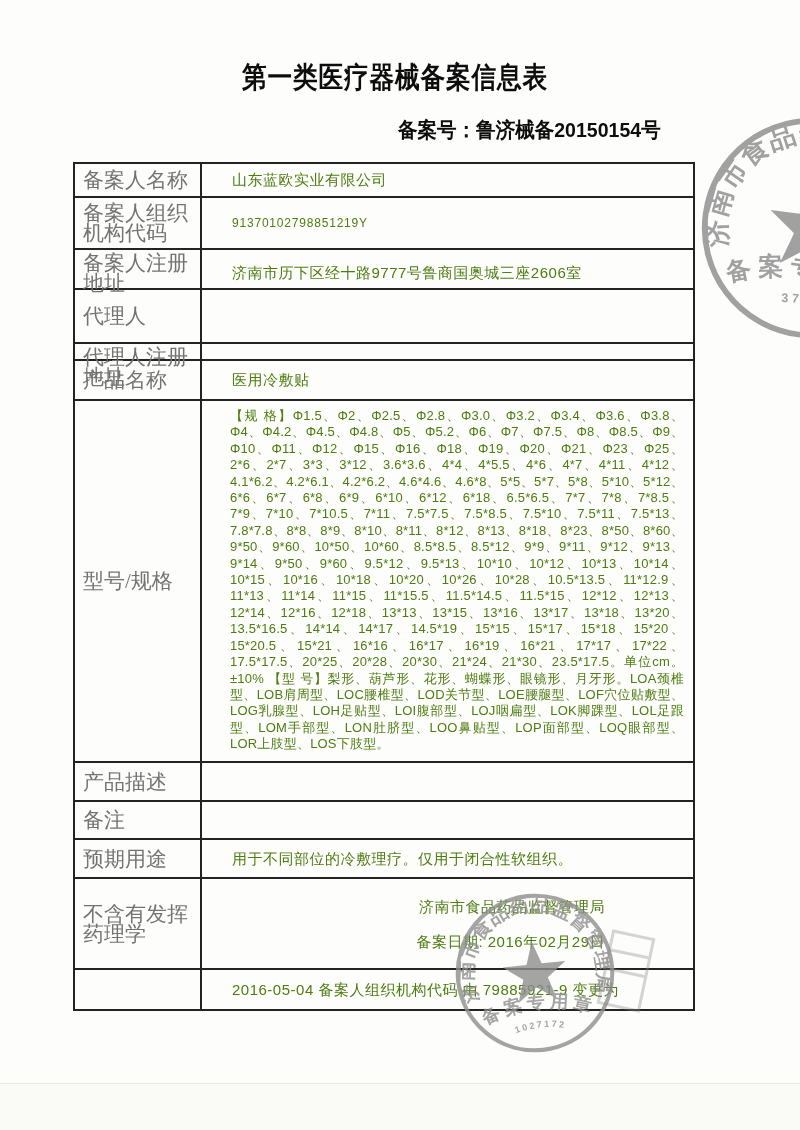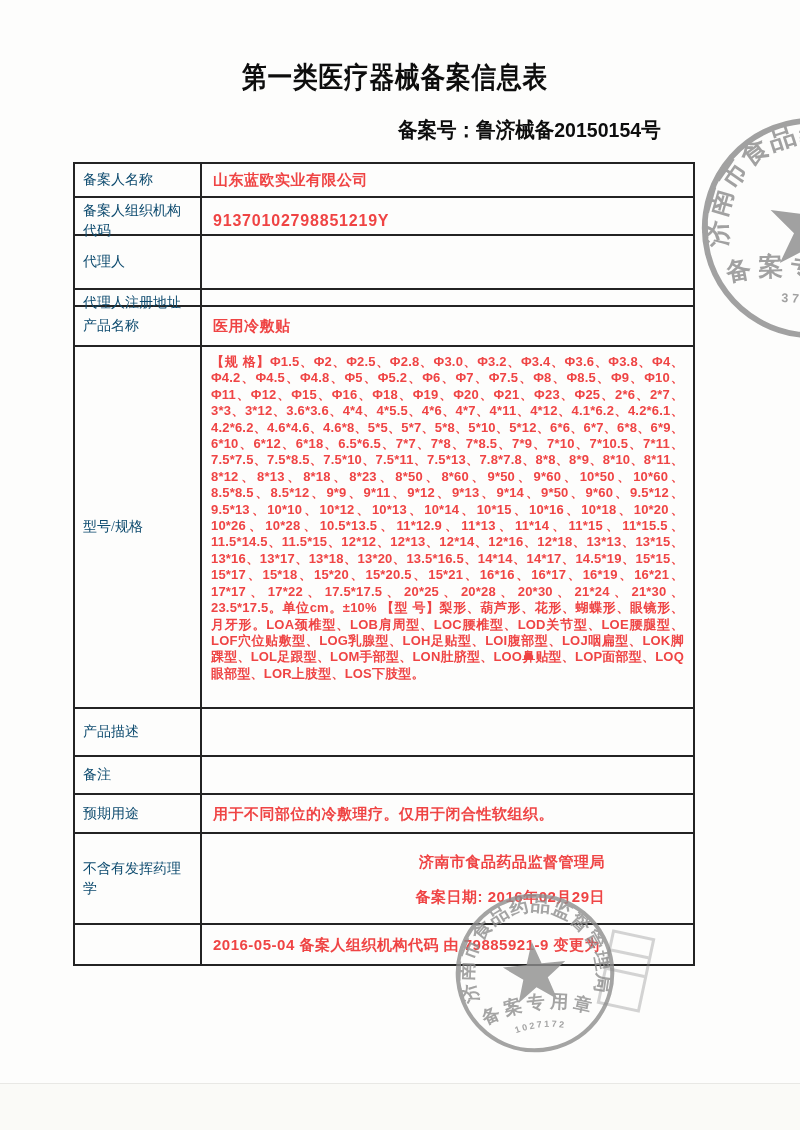--- a/index.html
+++ b/index.html
@@ -31,34 +31,35 @@
   .tr{
     display:grid;grid-template-columns:127px 1fr;
     border-bottom:2px solid #232323;box-sizing:border-box;
   }
   .tr:last-child{border-bottom:none;border-radius:12px;}
   .th{
     border-right:2px solid #232323;
     display:flex;align-items:center;
     padding:3px 8px;box-sizing:border-box;
     font-family:"Liberation Serif","DejaVu Serif",serif;
-    font-size:14px;color:#0c4a6e;line-height:20px;
+    font-size:21px;color:#737373;line-height:20px;
   }
   .td{
     display:flex;align-items:center;
     padding:3px 11px;box-sizing:border-box;
-    font-weight:bold;font-size:15px;color:#ef4444;
+    font-weight:normal;font-size:15px;color:#4d7c0f;
     letter-spacing:.5px;line-height:20px;
     overflow:hidden;
-  }
-  .r1{height:34px}.r2{height:38px}.r3{height:40px}.r4{height:37px}
+    margin-left:19px;
+  }
+  .r1{height:34px}.r2{height:52px}.r3{height:40px}.r4{height:37px}
   .r5{height:54px}.r6{height:17px}.r7{height:40px}.r8{height:362px}
-  .r9{height:48px}.r10{height:39px}.r11{height:38px}.r12{height:91px}
+  .r9{height:39px}.r10{height:39px}.r11{height:38px}.r12{height:91px}
   .r13{height:39px}
-  .td.code{font-size:16px;letter-spacing:.8px;}
+  .td.code{font-size:12px;letter-spacing:.8px;}
   .td.spec{
     align-items:flex-start;padding:7px 9px 4px 9px;
     font-size:13px;line-height:16.4px;letter-spacing:.2px;
     text-align:justify;text-justify:inter-ideograph;
   }
   .td.filing{
     flex-direction:column;align-items:flex-end;justify-content:center;
     padding-right:88px;gap:6px;line-height:29px;
   }
   .td.filing .l1,.td.filing .l2{white-space:nowrap;font-size:15px;}
@@ -95,20 +96,24 @@
     <div class="tr r1">
       <div class="th">备案人名称</div>
       <div class="td">山东蓝欧实业有限公司</div>
     </div>
 
     <div class="tr r2">
       <div class="th">备案人组织机构代码</div>
       <div class="td code">91370102798851219Y</div>
     </div>
 
+    <div class="tr r3">
+      <div class="th">备案人注册地址</div>
+      <div class="td">济南市历下区经十路9777号鲁商国奥城三座2606室</div>
+    </div>
 
 
     <div class="tr r5">
       <div class="th">代理人</div>
       <div class="td"></div>
     </div>
 
     <div class="tr r6">
       <div class="th">代理人注册地址</div>
       <div class="td"></div>

